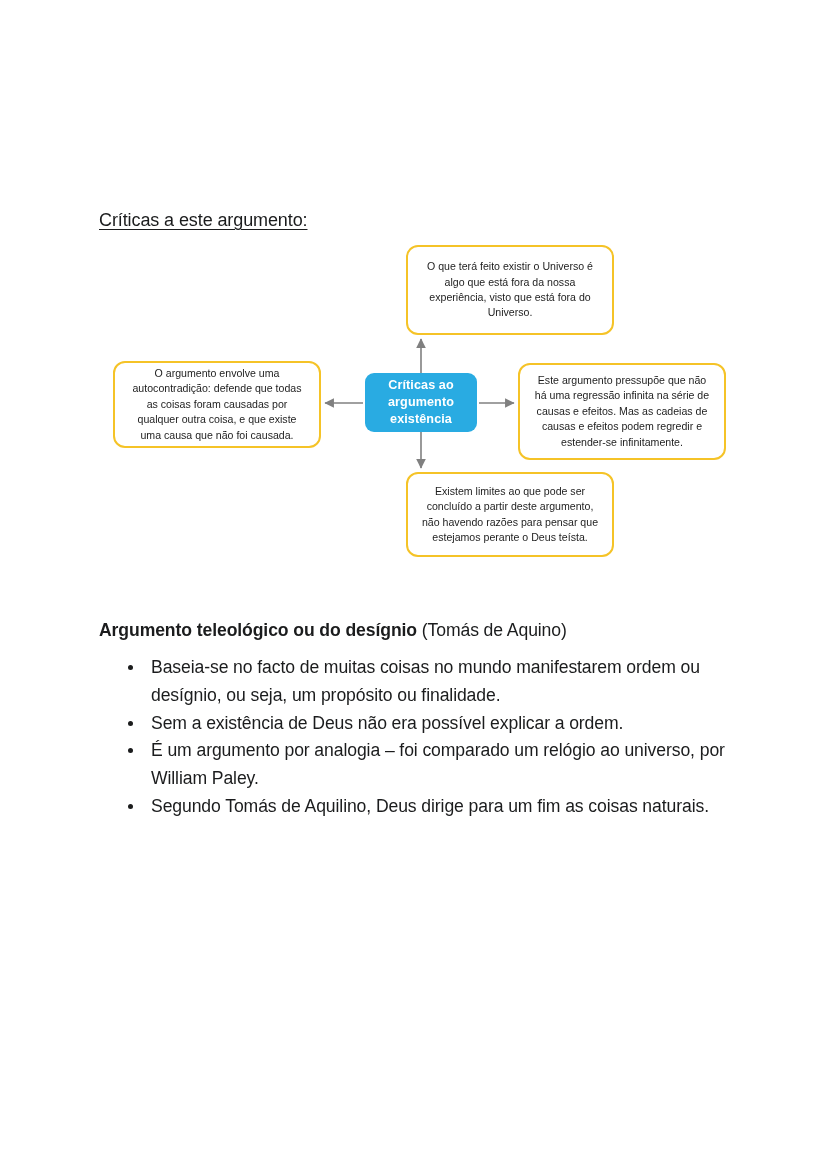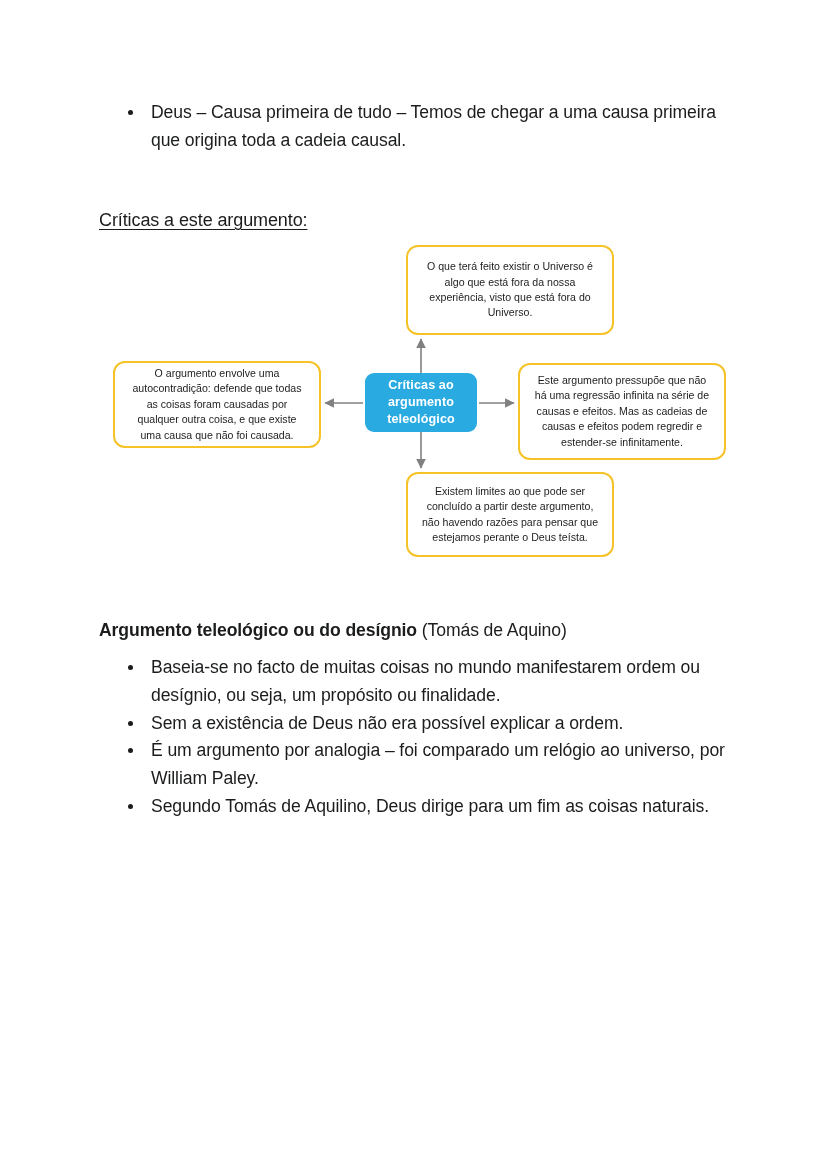--- a/index.html
+++ b/index.html
@@ -136,23 +136,20 @@
   #node-left   { left:  14px; top: 121px; width: 208px; height: 87px; }
   #node-right  { left: 419px; top: 123px; width: 208px; height: 97px; }
   #node-bottom { left: 307px; top: 232px; width: 208px; height: 85px; }
   #node-center { left: 266px; top: 133px; width: 112px; height: 59px; }
 </style>
 </head>
 <body>
 
 <div class="page">
 
-  <ul class="prose-list" id="top-bullets">
-    <li class="bullet-item">Deus – Causa primeira de tudo – Temos de chegar a uma causa primeira que origina toda a cadeia causal.</li>
-  </ul>
 
   <div id="section-subheading">Críticas a este argumento:</div>
 
   <div id="diagram">
 
     <svg viewBox="0 0 640 330" xmlns="http://www.w3.org/2000/svg">
       <defs>
         <marker id="arrowhead" markerWidth="7" markerHeight="7" refX="5.6" refY="3" orient="auto">
           <path d="M0,0 L6,3 L0,6 z" fill="#808080"></path>
         </marker>
@@ -164,21 +161,21 @@
 
       <line x1="264" y1="163" x2="226" y2="163" stroke="#808080" stroke-width="1.6" marker-end="url(#arrowhead)"></line>
 
       <line x1="380" y1="163" x2="415" y2="163" stroke="#808080" stroke-width="1.6" marker-end="url(#arrowhead)"></line>
     </svg>
 
     <div class="node node-outer" id="node-top">O que terá feito existir o Universo é algo que está fora da nossa experiência, visto que está fora do Universo.</div>
     <div class="node node-outer" id="node-left">O argumento envolve uma autocontradição: defende que todas as coisas foram causadas por qualquer outra coisa, e que existe uma causa que não foi causada.</div>
     <div class="node node-outer" id="node-right">Este argumento pressupõe que não há uma regressão infinita na série de causas e efeitos. Mas as cadeias de causas e efeitos podem regredir e estender-se infinitamente.</div>
     <div class="node node-outer" id="node-bottom">Existem limites ao que pode ser concluído a partir deste argumento, não havendo razões para pensar que estejamos perante o Deus teísta.</div>
-    <div class="node node-center" id="node-center">Críticas ao argumento teleológico</div>
+    <div class="node node-center" id="node-center">Críticas ao argumento existência</div>
   </div>
 
   <div id="section-heading">
     <span class="hd-strong">Argumento teleológico ou do desígnio</span><span class="hd-normal"> (Tomás de Aquino)</span>
   </div>
 
   <ul class="prose-list" id="bottom-bullets">
     <li class="bullet-item">Baseia-se no facto de muitas coisas no mundo manifestarem ordem ou desígnio, ou seja, um propósito ou finalidade.</li>
     <li class="bullet-item">Sem a existência de Deus não era possível explicar a ordem.</li>
     <li class="bullet-item">É um argumento por analogia – foi comparado um relógio ao universo, por William Paley.</li>

